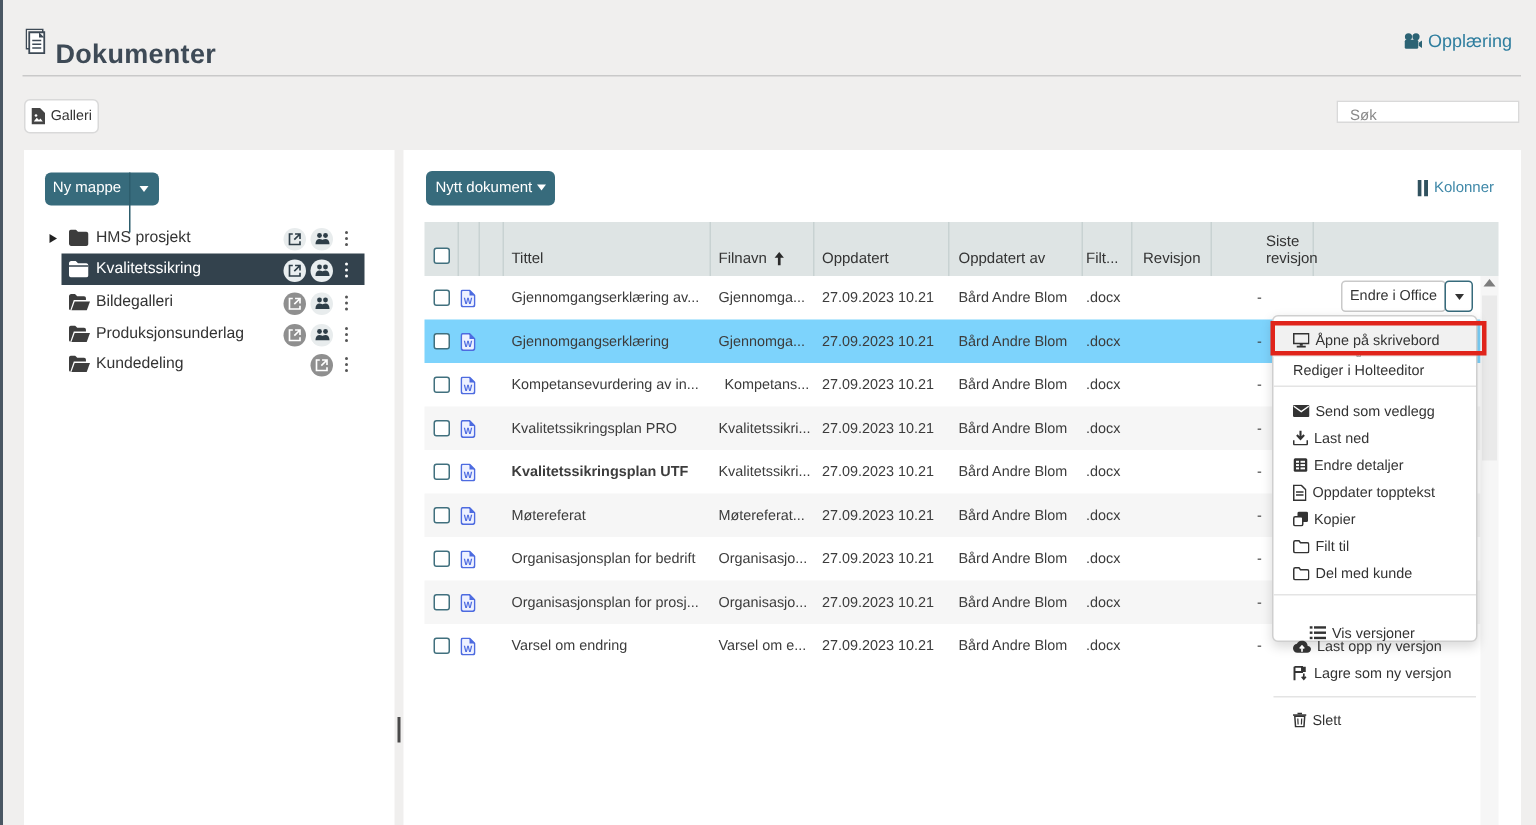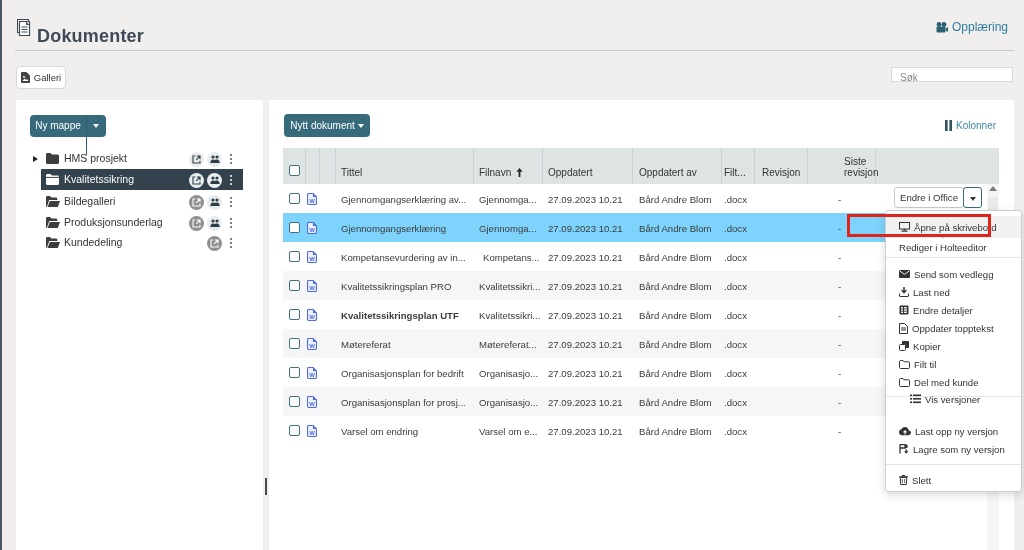--- a/index.html
+++ b/index.html
@@ -29,21 +29,21 @@
 .dots i { display:block; width:2px; height:2px; border-radius:50%; background:#555; margin-bottom:2px; }
 
 #thead { left:283px; top:148px; width:716px; height:36px; background:#dee4e4; }
 .hline { position:absolute; top:0; width:1px; height:36px; background:#c8d2d2; }
 .hlabel { position:absolute; bottom:6px; font-size:10px; color:#333; }
 .row { position:absolute; left:283px; width:704px; height:29px; font-size:9.6px; color:#3c3c3c; }
 .row span { position:absolute; top:50%; transform:translateY(-50%); white-space:nowrap; }
 .cb { position:absolute; width:11px; height:11px; border:1.5px solid #41707e; border-radius:2px; background:#fff; }
 #officebtn { left:894px; top:187px; width:70px; height:21px; background:#fff; border:1px solid #c9c9c9; border-radius:3px; font-size:9.6px; color:#333; text-align:center; line-height:19px; }
 #officecaret { left:963px; top:187px; width:19px; height:21px; background:#fff; border:1px solid #376b7c; border-radius:3px; text-align:center; line-height:19px; }
-#menu { left:848px; top:210px; width:137px; height:282px; background:#fff; border:1px solid #cfcfcf; border-radius:4px; box-shadow:0 3px 8px rgba(0,0,0,0.15);margin-left:37px; }
+#menu { left:848px; top:210px; width:137px; height:218px; background:#fff; border:1px solid #cfcfcf; border-radius:4px; box-shadow:0 3px 8px rgba(0,0,0,0.15); }
 .mitem { position:absolute; left:13px; display:flex; align-items:center; gap:4px; font-size:9.6px; color:#333; height:18px; }
 .mdiv { position:absolute; left:0; width:135px; height:1px; background:#e4e4e4; }
 #redbox { left:847px; top:214px; width:144px; height:23px; border:3px solid #e0241b; }
 #splitter { left:265px; top:478px; width:2px; height:17px; background:#4a4a4a; }
 #sbtrack { left:987px; top:184px; width:12px; height:366px; background:#f6f6f6; }
 #sbthumb { left:988px; top:197px; width:10px; height:110px; background:#eaeaea; }
 #sbarrow { left:989px; top:186px; width:0; height:0; border-left:4px solid transparent; border-right:4px solid transparent; border-bottom:5px solid #7d7d7d; }
 </style>
 </head>
 <body>
@@ -436,21 +436,21 @@
       </svg>
     <span>Filt til</span>
   </div>
   <div class="mitem" style="top:162px;">
     <svg width="11" height="9" viewBox="0 0 11 9">
         <path d="M0.5 1.5 C0.5 0.9 0.9 0.5 1.5 0.5 H4 L5 1.8 H9.5 C10.1 1.8 10.5 2.2 10.5 2.8 V7.5 C10.5 8.1 10.1 8.5 9.5 8.5 H1.5 C0.9 8.5 0.5 8.1 0.5 7.5 Z" fill="none" stroke="#333"></path>
       </svg>
     <span>Del med kunde</span>
   </div>
   <div class="mdiv" style="top:185px;"></div>
-  <div class="mitem" style="top:179px;padding-left:11px;">
+  <div class="mitem" style="top:202px;padding-left:11px;">
     <svg width="11" height="10" viewBox="0 0 11 10">
         <rect x="0" y="0.5" width="2" height="1.6" fill="#333"></rect>
         <rect x="3" y="0.5" width="8" height="1.6" fill="#333"></rect>
         <rect x="0" y="4" width="2" height="1.6" fill="#333"></rect>
         <rect x="3" y="4" width="8" height="1.6" fill="#333"></rect>
         <rect x="0" y="7.5" width="2" height="1.6" fill="#333"></rect>
         <rect x="3" y="7.5" width="8" height="1.6" fill="#333"></rect>
       </svg>
     <span>Vis versjoner</span>
   </div>

